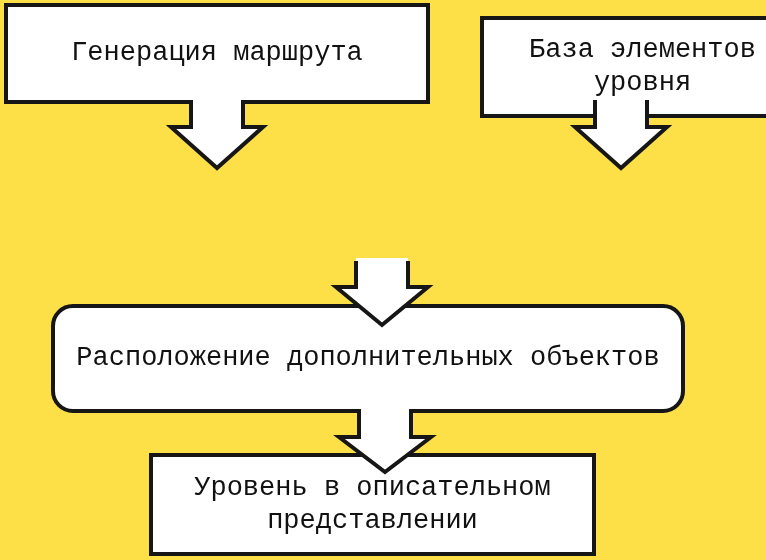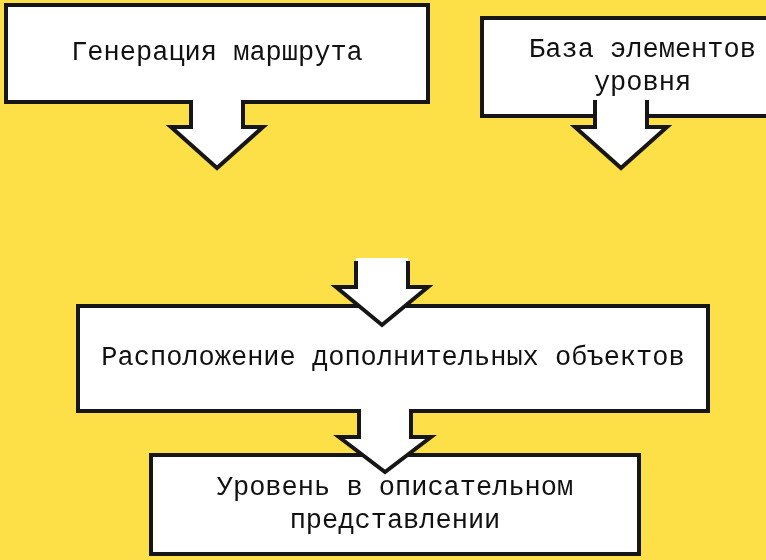--- a/index.html
+++ b/index.html
@@ -25,22 +25,22 @@
     align-items: center;
     justify-content: center;
     text-align: center;
     font-size: 27px;
     line-height: 33px;
     padding: 0 6px;
   }
   .node-1 { left: 4px;   top: 3px;   width: 426px; height: 101px; }
   .node-2 { left: 480px; top: 16px;   width: 322px; height: 102px; padding-left: 9px; }
   .node-3 { left: 2px;   top: 153px; width: 762px; height: 112px; }
-  .node-4 { left: 76px;  top: 304px; width: 634px; height: 109px; }
-  .node-5 { left: 149px; top: 453px; width: 492px; height: 103px; }
+  .node-4 { left: 51px;  top: 304px; width: 634px; height: 109px; border-radius: 22px; }
+  .node-5 { left: 149px; top: 453px; width: 447px; height: 103px; }
   .arrows {
     position: absolute;
     left: 0; top: 0;
     width: 766px;
     height: 560px;
     pointer-events: none;
   }
   .af { fill: #ffffff; stroke: none; }
   .as { fill: none; stroke: #161616; stroke-width: 4; stroke-linejoin: miter; }
 </style>

